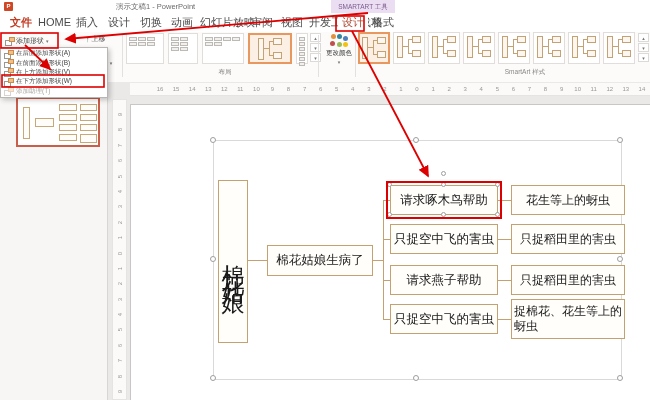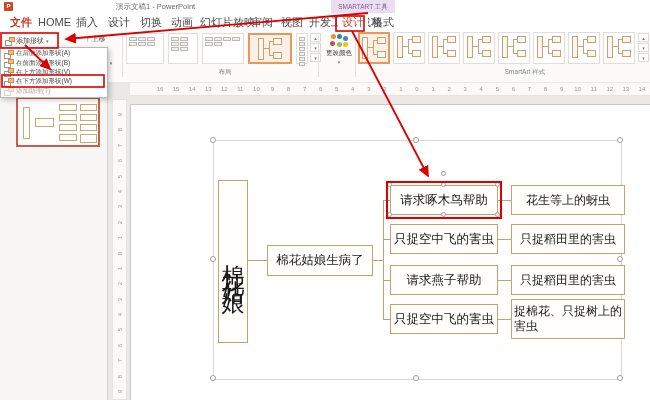--- a/index.html
+++ b/index.html
@@ -422,21 +422,21 @@
 <div class="dgm-box root-box" style="left:218px;top:180px;width:30px;height:163px;">棉花姑娘</div>
 <div class="dgm-box" style="left:267px;top:245px;width:106px;height:31px;font-size:12.5px;">棉花姑娘生病了</div>
 <div id="dgm-rows">
     <div class="dgm-box" style="left: 390px; top: 185px; width: 108px; height: 30px; font-size: 12.5px;">请求啄木鸟帮助</div>
     <div class="dgm-box" style="left: 511px; top: 185px; width: 114px; height: 30px; font-size: 12px; text-align: center; justify-content: center; padding: 0px; line-height: 1.25;">花生等上的蚜虫</div>
     <div class="dgm-box" style="left: 390px; top: 224px; width: 108px; height: 30px; font-size: 12.5px;">只捉空中飞的害虫</div>
     <div class="dgm-box" style="left: 511px; top: 224px; width: 114px; height: 30px; font-size: 12px; text-align: center; justify-content: center; padding: 0px; line-height: 1.25;">只捉稻田里的害虫</div>
     <div class="dgm-box" style="left: 390px; top: 265px; width: 108px; height: 30px; font-size: 12.5px;">请求燕子帮助</div>
     <div class="dgm-box" style="left: 511px; top: 265px; width: 114px; height: 30px; font-size: 12px; text-align: center; justify-content: center; padding: 0px; line-height: 1.25;">只捉稻田里的害虫</div>
     <div class="dgm-box" style="left: 390px; top: 304px; width: 108px; height: 30px; font-size: 12.5px;">只捉空中飞的害虫</div>
-    <div class="dgm-box" style="left: 511px; top: 299px; width: 114px; height: 40px; font-size: 12px; text-align: left; justify-content: flex-start; padding: 0px 2px; line-height: 1.25;">捉棉花、只捉树上的害虫</div>
+    <div class="dgm-box" style="left: 511px; top: 299px; width: 114px; height: 40px; font-size: 12px; text-align: left; justify-content: flex-start; padding: 0px 2px; line-height: 1.25;">捉棉花、花生等上的蚜虫</div>
   </div>
 <div id="dgm-conns">
     <div class="conn" style="left: 383px; top: 200px; width: 7px; height: 1px;"></div>
     <div class="conn" style="left: 498px; top: 200px; width: 13px; height: 1px;"></div>
     <div class="conn" style="left: 383px; top: 239px; width: 7px; height: 1px;"></div>
     <div class="conn" style="left: 498px; top: 239px; width: 13px; height: 1px;"></div>
     <div class="conn" style="left: 383px; top: 280px; width: 7px; height: 1px;"></div>
     <div class="conn" style="left: 498px; top: 280px; width: 13px; height: 1px;"></div>
     <div class="conn" style="left: 383px; top: 319px; width: 7px; height: 1px;"></div>
     <div class="conn" style="left: 498px; top: 319px; width: 13px; height: 1px;"></div>

